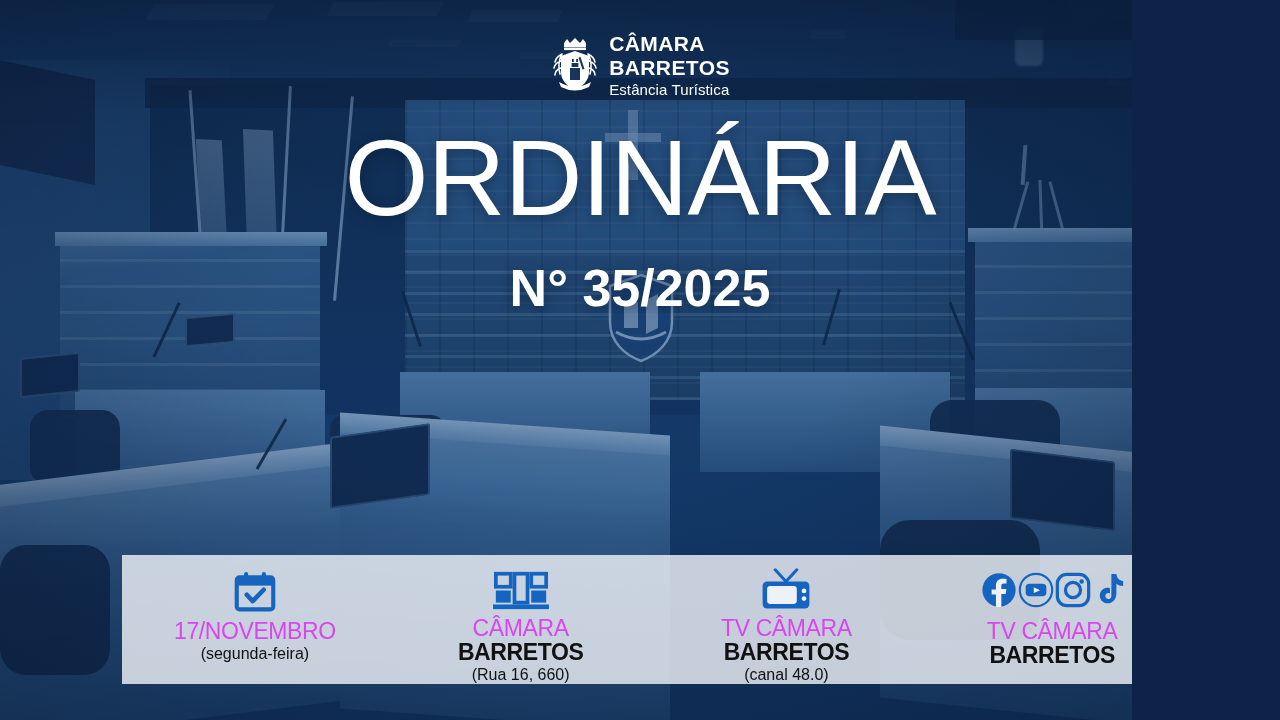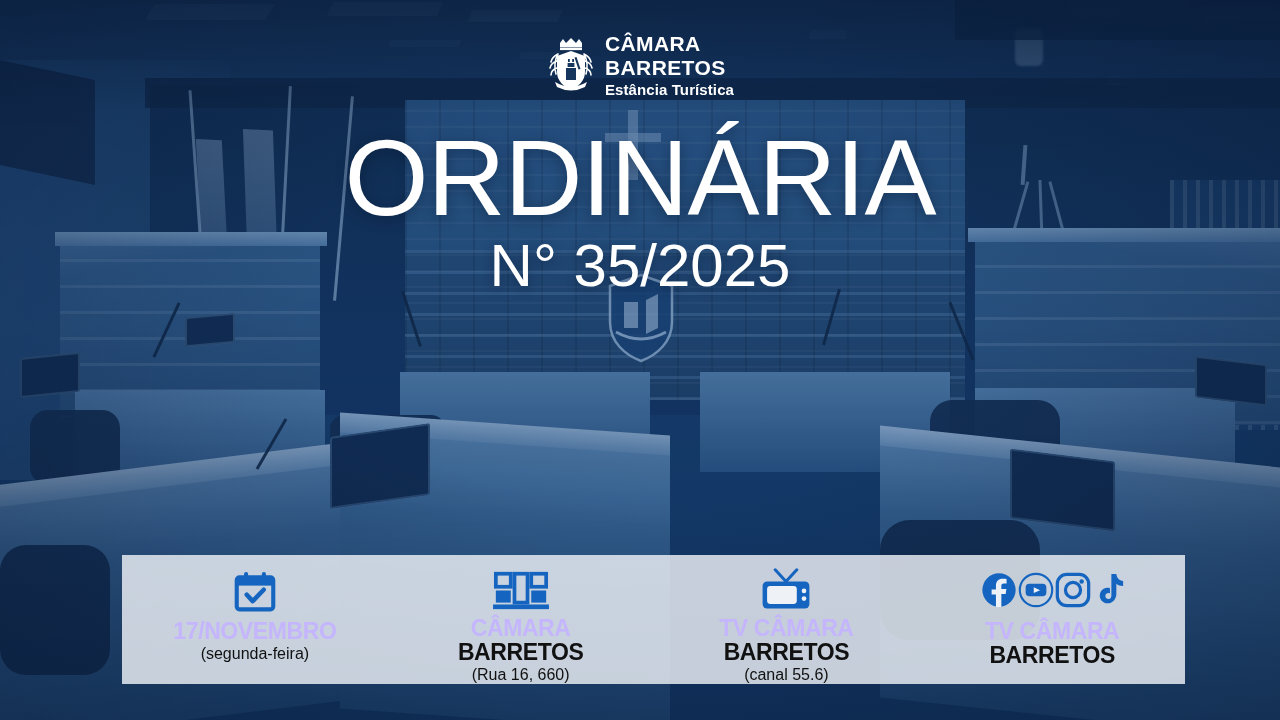--- a/index.html
+++ b/index.html
@@ -1,21 +1,21 @@
 <!DOCTYPE html>
 <html lang="pt-BR"><head>
 <meta charset="utf-8">
 <title>Sessão Ordinária</title>
 <style>
   html,body{margin:0;padding:0;background:#0d2347;}
   *{box-sizing:border-box;}
 
   .stage{
     position:relative;
-    width:1280px;height:720px;
+    width:1132px;height:720px;
     overflow:hidden;
     font-family:"Liberation Sans", sans-serif;
     background:#143159;
   }
 
   
   .bg{position:absolute;inset:0;overflow:hidden;background:#143a66;}
 
   
   .bg-ceiling{position:absolute;left:0;top:0;width:1280px;height:120px;
@@ -151,39 +151,39 @@
   .bg-topshade{position:absolute;left:0;top:0;width:1280px;height:110px;
     background:linear-gradient(180deg, rgba(8,26,54,.55), rgba(8,26,54,0));}
 
   
   .logo{position:absolute;left:0;top:33px;width:1280px;display:flex;justify-content:center;
     align-items:center;gap:9px;z-index:12;}
   .logo-crest{width:50px;height:58px;flex:0 0 auto;}
   .logo-txt{display:flex;flex-direction:column;line-height:1;color:#fff;}
   .logo-l1,.logo-l2{font-weight:bold;font-size:21px;letter-spacing:.4px;}
   .logo-l2{margin-top:3px;}
-  .logo-l3{font-size:15px;margin-top:4px;font-weight:bold;letter-spacing:.1px;}
+  .logo-l3{font-size:15px;margin-top:4px;font-weight:normal;letter-spacing:.1px;}
 
   
   .title-wrap{position:absolute;left:0;top:118px;width:1280px;text-align:center;z-index:12;color:#fff;}
   .t-sessao{font-size:152px;font-weight:bold;letter-spacing:-2px;line-height:.92;
     text-shadow:0 3px 16px rgba(4,18,40,.45);}
   .t-ordinaria{font-size:108px;font-weight:normal;letter-spacing:-1px;line-height:1.0;margin-top:6px;
     text-shadow:0 3px 14px rgba(4,18,40,.42);text-align:center;}
-  .t-num{font-size:60px;font-weight:normal;letter-spacing:0px;line-height:1;margin-top:4px;
+  .t-num{font-size:52px;font-weight:bold;letter-spacing:0px;line-height:1;margin-top:30px;
     text-shadow:0 3px 12px rgba(4,18,40,.4);}
 
   
   .infobar{position:absolute;left:122px;top:555px;width:1063px;height:129px;
     background:rgba(238,242,246,.82);
     display:flex;align-items:flex-start;z-index:14;}
   .cell{flex:1 1 0;height:100%;display:flex;flex-direction:column;align-items:center;
     justify-content:flex-start;padding-top:13px;}
   .cell .ico{height:48px;display:flex;align-items:center;justify-content:center;}
-  .cell .l1{font-size:23px;font-weight:bold;color:#c4b5fd;letter-spacing:-.4px;margin-top:4px;
+  .cell .l1{font-size:23px;font-weight:normal;color:#d946ef;letter-spacing:-.4px;margin-top:4px;
     line-height:1.04;text-align:right;}
   .cell .l2{font-size:23px;font-weight:bold;color:#111;letter-spacing:-.4px;line-height:1.04;
     text-align:center;}
   .cell .sub{font-size:16px;font-weight:normal;color:#111;margin-top:1px;text-align:center;}
   .cell.hour .l1{font-size:40px;margin-top:2px;letter-spacing:-1px;}
   .socials{display:flex;align-items:center;gap:1px;height:48px;}
 </style>
 </head>
 <body>
 
@@ -346,21 +346,21 @@
         <svg viewBox="0 0 60 50" width="54" height="45" aria-hidden="true">
           <path d="M18 2 L30 15 L42 2" stroke="#1565C0" stroke-width="3.4" fill="none" stroke-linecap="round" stroke-linejoin="round"></path>
           <rect x="4" y="15" width="52" height="30" rx="5" fill="#1565C0"></rect>
           <rect x="9" y="20" width="33" height="20" rx="3.5" fill="#eef2f6"></rect>
           <circle cx="50" cy="25.5" r="2.6" fill="#eef2f6"></circle>
           <circle cx="50" cy="34" r="2.6" fill="#eef2f6"></circle>
         </svg>
       </span>
       <span class="l1">TV CÂMARA</span>
       <span class="l2">BARRETOS</span>
-      <span class="sub">(canal 55.6)</span>
+      <span class="sub">(canal 48.0)</span>
     </div>
 
     <div class="cell">
       <span class="socials">
         <span>
           <svg viewBox="0 0 40 40" width="36" height="36" aria-hidden="true">
             <circle cx="20" cy="20" r="18.5" fill="#1565C0"></circle>
             <path d="M22.6 39 V24.5 h4.8 l.8 -5.6 h-5.6 v-3.5 c0 -1.6 .5 -2.7 2.8 -2.7 h3 V7.7
                      c-.5 -.07 -2.3 -.23 -4.4 -.23 -4.4 0 -7.4 2.7 -7.4 7.6 v4.25 h-4.8 v5.6 h4.8 V39 z" fill="#eef2f6"></path>
           </svg>

